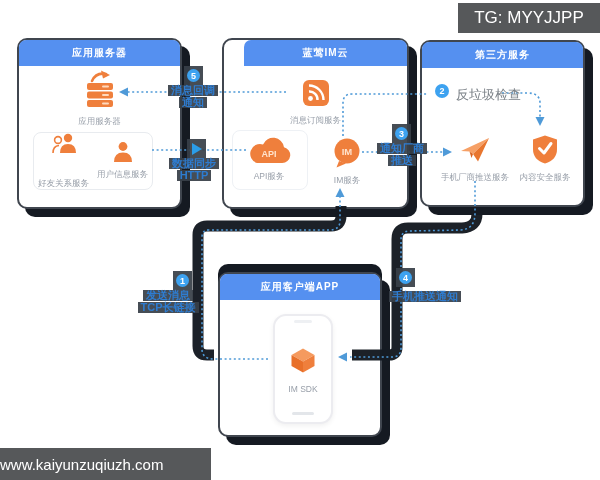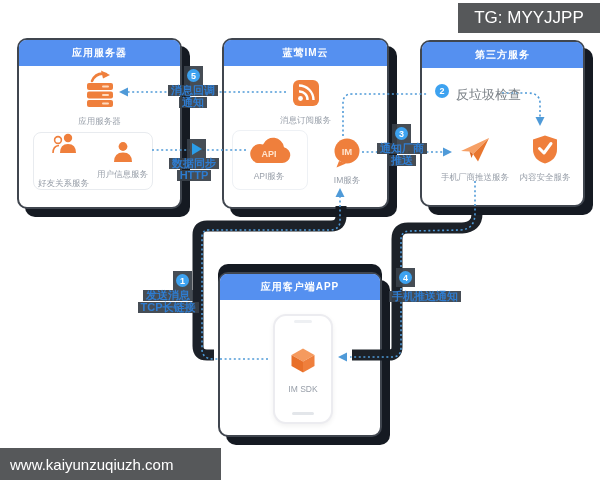--- a/index.html
+++ b/index.html
@@ -34,21 +34,21 @@
   .conn-label span{background:rgba(56,63,72,.93);color:#2e7cd0;font-size:11px;font-weight:bold;
                    line-height:11px;padding:0 3px;white-space:nowrap;}
   .plain-label{position:absolute;font-size:13px;color:#7b8187;z-index:6;white-space:nowrap;}
   .play-tri{width:0;height:0;border-top:6px solid transparent;border-bottom:6px solid transparent;
             border-left:10px solid #2b9de8;}
   
   #wires{position:absolute;left:0;top:0;z-index:4;pointer-events:none;}
   
   .wm{position:absolute;background:#56585a;color:#fff;display:flex;align-items:center;z-index:8;}
   #wm-tg{left:458px;top:3px;width:142px;height:30px;justify-content:center;font-size:17px;}
-  #wm-url{left:0;top:448px;width:211px;height:32px;padding-left:10px;font-size:15px;}
+  #wm-url{left:0;top:448px;width:211px;height:32px;font-size:15px;}
 </style>
 </head>
 <body>
 
 <div id="stage">
 
   <div class="node" style="left:17px;top:38px;width:161px;height:167px;">
     <div class="node-header">应用服务器</div>
 
     <div class="istack" style="left:0;right:0;top:30px;">
@@ -84,21 +84,21 @@
           <svg width="24" height="22" viewBox="0 0 24 22">
             <circle cx="12" cy="5.5" r="4.4" fill="#ef7f3c"></circle>
             <path d="M3,21 Q3,11.5 12,11.5 Q21,11.5 21,21 Z" fill="#ef7f3c"></path>
           </svg>
         </span>
         <span class="cap">用户信息服务</span>
       </div>
     </div>
   </div>
 
-  <div class="node" style="left:222px;top:38px;width:163px;height:167px;">
+  <div class="node" style="left:222px;top:38px;width:163px;height:167px;padding-left:20px;">
     <div class="node-header">蓝莺IM云</div>
 
     <div class="istack" style="left:0;right:0;top:40px;gap:5px;">
       <span>
         <svg width="26" height="26" viewBox="0 0 26 26">
           <rect x="0" y="0" width="26" height="26" rx="6" fill="#ef7f3c"></rect>
           <circle cx="7.5" cy="18.5" r="2.4" fill="#fff"></circle>
           <path d="M6,11.5 a8,8 0 0 1 8.5,8.5" fill="none" stroke="#fff" stroke-width="2.4"></path>
           <path d="M6,5.5 a14.5,14.5 0 0 1 14.5,14.5" fill="none" stroke="#fff" stroke-width="2.4"></path>
         </svg>

